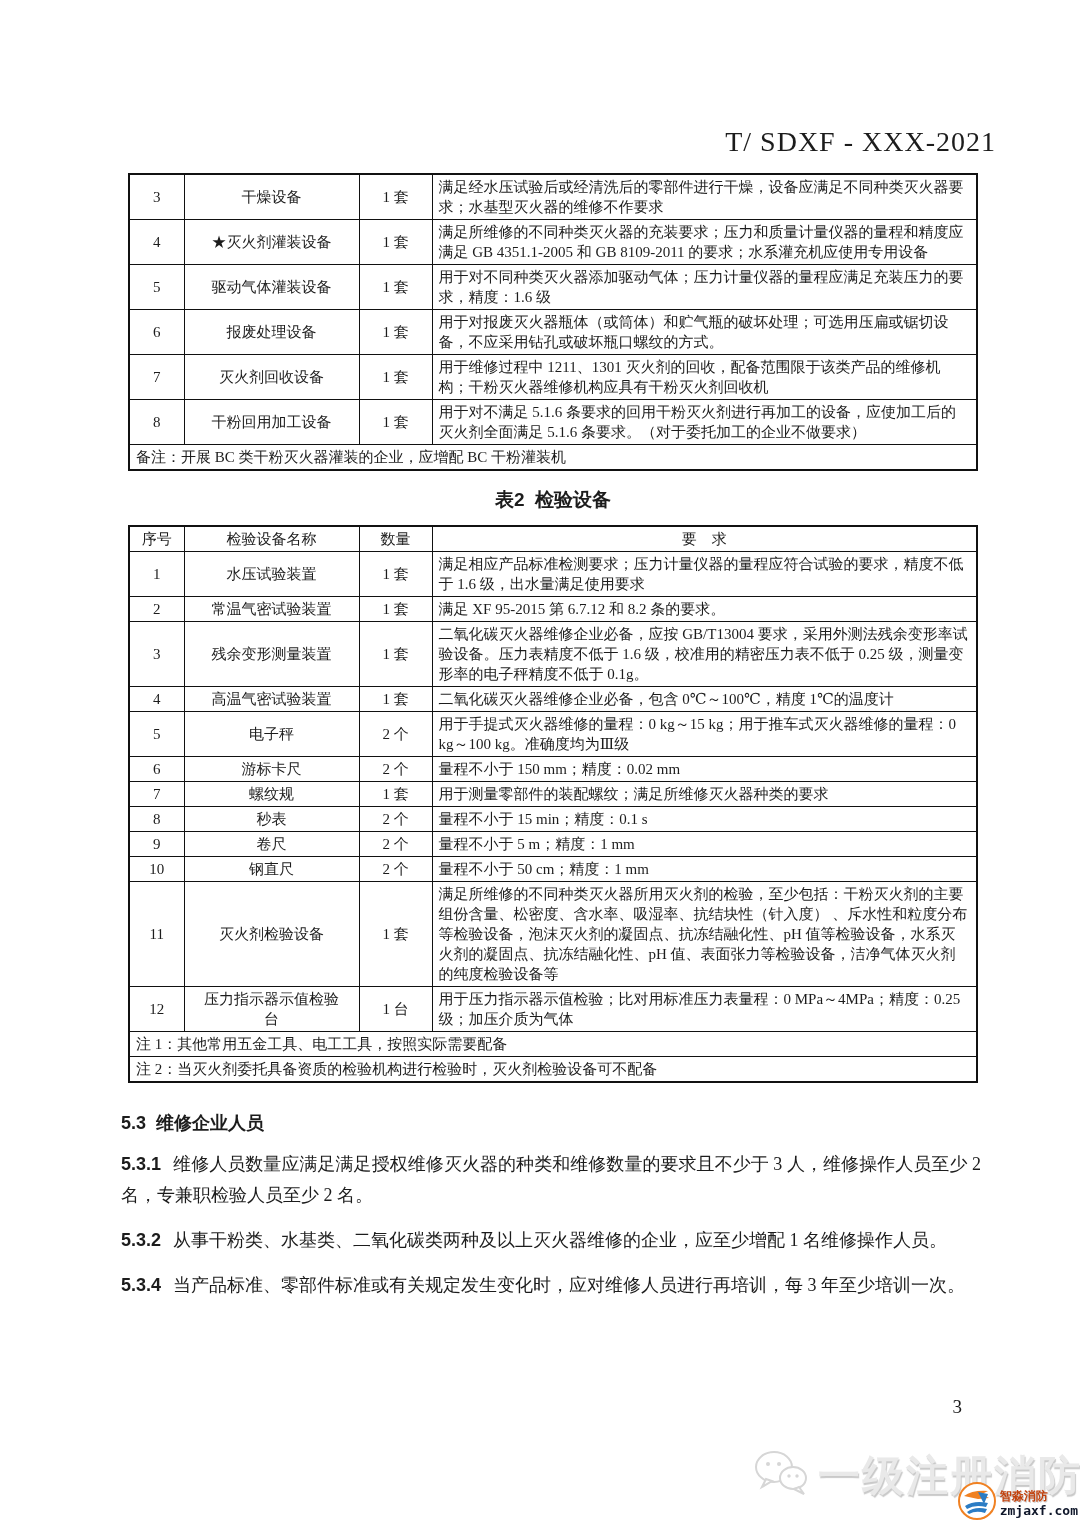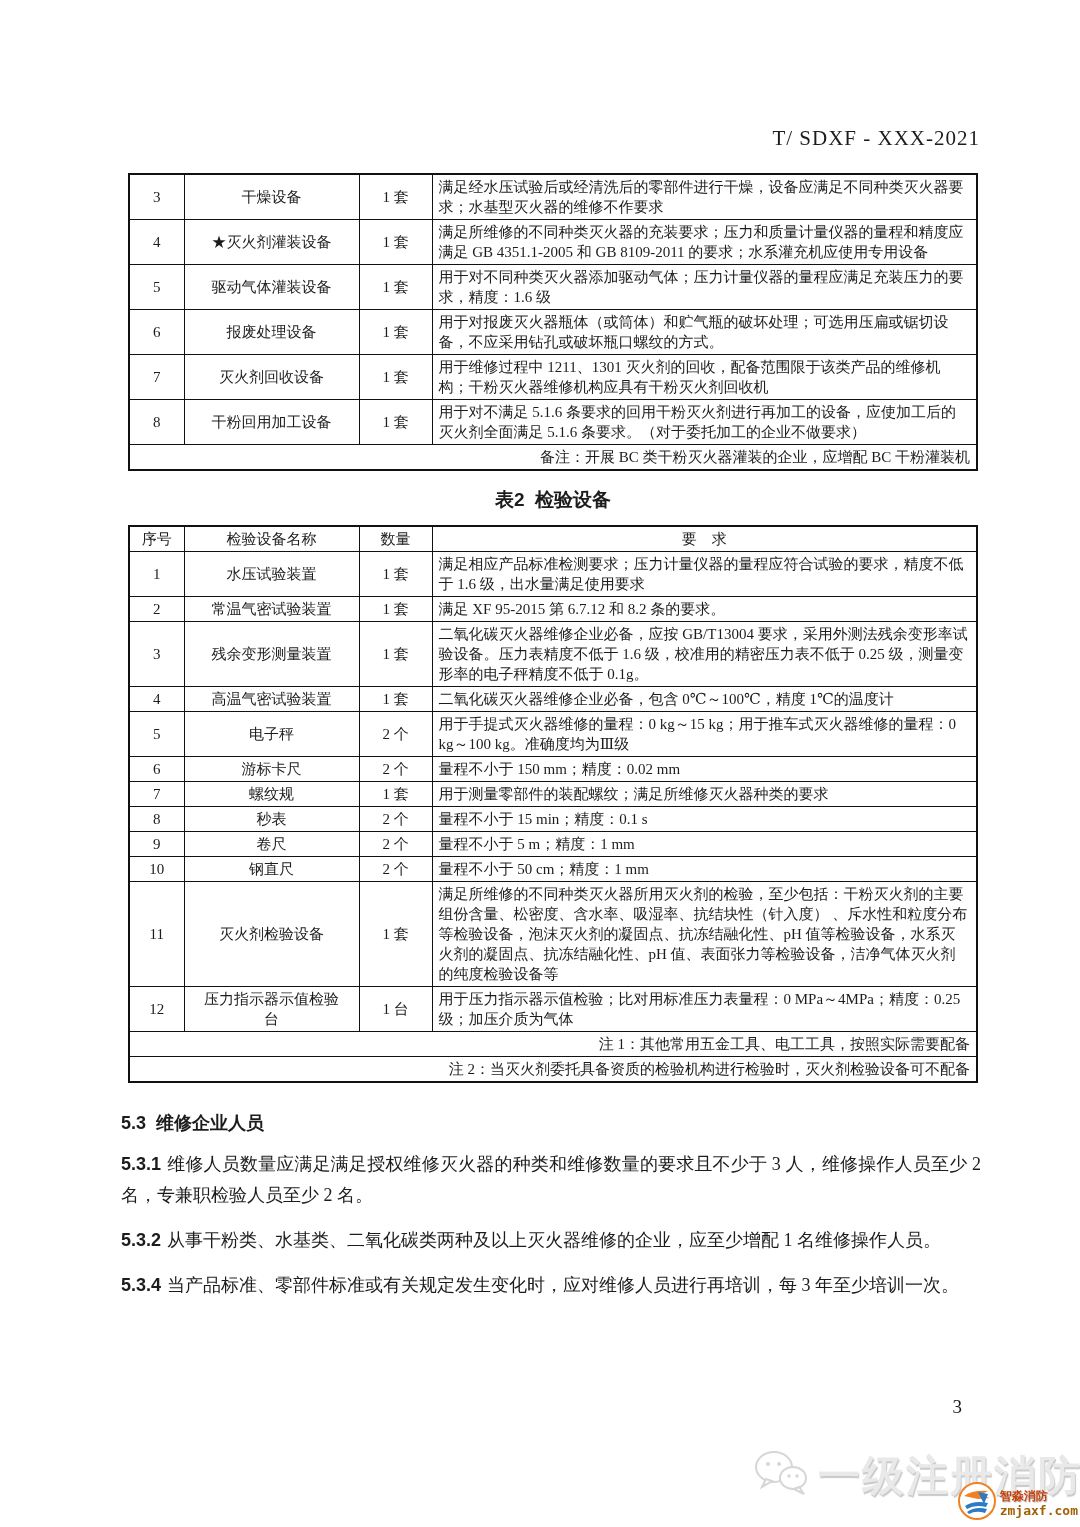--- a/index.html
+++ b/index.html
@@ -9,22 +9,22 @@
     width: 1080px;
     height: 1527px;
     background: #ffffff;
     font-family: "Liberation Serif", "DejaVu Serif", serif;
     color: #1c1c1c;
     overflow: hidden;
   }
   .doc-code {
     position: absolute;
     top: 126px;
-    right: 100px;
-    font-size: 21px;
+    right: 84px;
+    font-size: 28px;
     letter-spacing: 1px;
     white-space: nowrap;
   }
   table.std {
     border-collapse: collapse;
     table-layout: fixed;
     width: 850px;
     margin-left: 128px;
     font-size: 15px;
     line-height: 20px;
@@ -33,21 +33,21 @@
   table.std td, table.std th {
     border: 1px solid #111;
     padding: 2px 6px;
     vertical-align: middle;
     font-weight: normal;
   }
   table.std .c-no   { width: 55px;  text-align: center; padding:2px 2px; }
   table.std .c-name { width: 175px; text-align: center; padding:2px 13px; }
   table.std .c-qty  { width: 73px;  text-align: center; }
   table.std .c-req  { text-align: left; margin-left: 20px; }
-  table.std .note-cell { text-align: right; }
+  table.std .note-cell { text-align: left; }
   .tbl1 { margin-top: 173px; }
   .tbl-title {
     width: 850px;
     margin: 16px 0 12px 128px;
     text-align: center;
     font-family: "Liberation Sans", "DejaVu Sans", sans-serif;
     font-weight: bold;
     font-size: 19px;
     white-space: pre;
   }
@@ -61,21 +61,21 @@
   .para {
     width: 860px;
     margin: 14px 0 0 121px;
     font-size: 18px;
     line-height: 31px;
     text-align: justify;
   }
   .para .p-no {
     font-family: "Liberation Sans", "DejaVu Sans", sans-serif;
     font-weight: bold;
-    margin-right: 6px;
+    margin-right: 12px;
   }
   .page-number {
     position: absolute;
     top: 1396px;
     right: 118px;
     font-size: 19px;
   }
   .watermark {
     position: absolute;
     top: 1448px;
@@ -106,21 +106,21 @@
     font-weight: bold;
     font-size: 12px;
     color: #c2410c;
     text-shadow: 1px 1px 0 #cfcfcf;
     white-space: nowrap;
   }
   .brand-domain {
     font-family: "DejaVu Sans Mono", monospace;
     font-weight: bold;
     font-size: 13px;
-    color: #a16207;
+    color: #0f172a;
     margin-top: 2px;
     white-space: nowrap;
   }
 </style>
 </head>
 <body>
 
 <div class="page">
 
   <div class="doc-code">T/ SDXF - XXX-2021</div>

